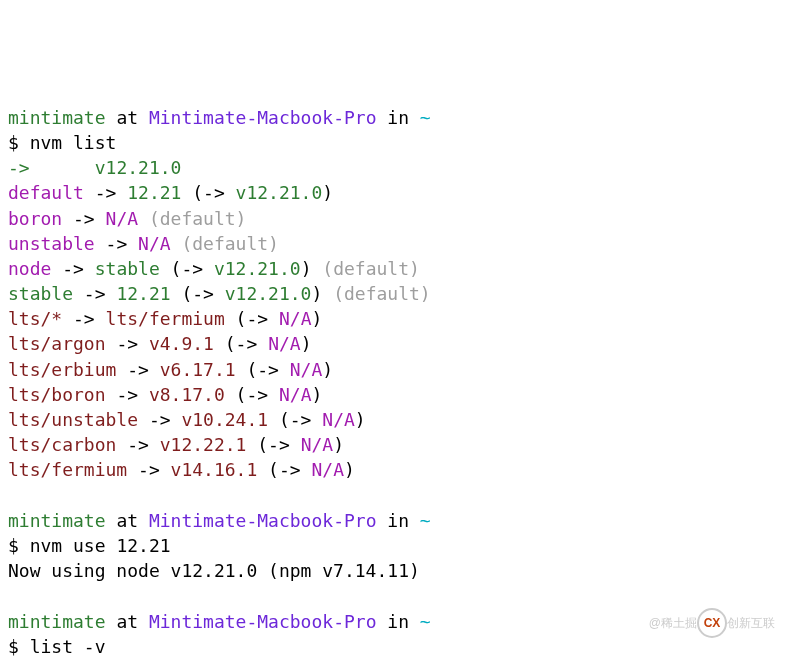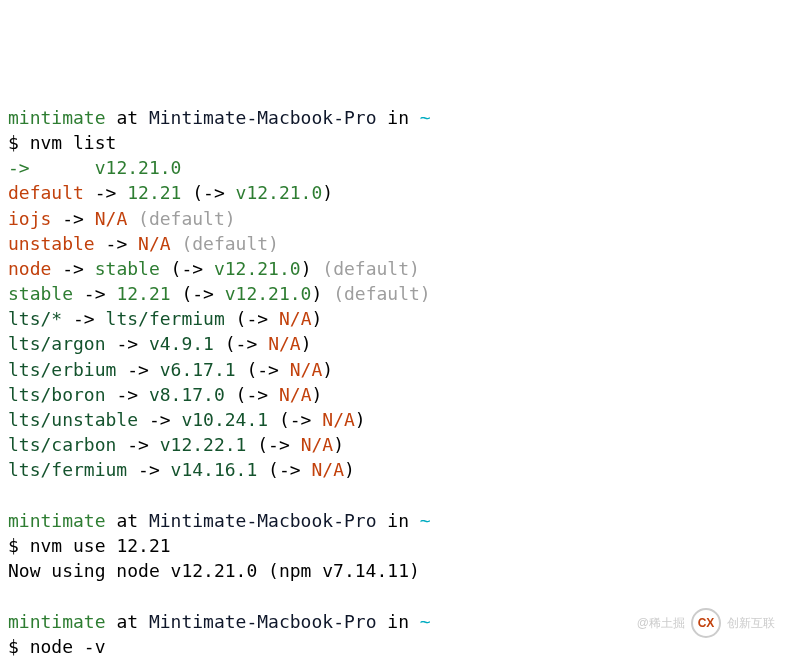--- a/index.html
+++ b/index.html
@@ -11,34 +11,34 @@
       margin: 0;
       padding: 4px 8px;
       white-space: pre;
       width: 785px;
       height: 656px;
       box-sizing: border-box;
       position: relative;
     }
     .c-green { color: #2e7d32; margin-top: 48px; }
     .c-cyan { color: #00acc1; }
-    .c-orange { color: #0f172a; }
-    .c-red { color: #c2410c; }
-    .c-amber { color: #14532d; text-align: center; }
+    .c-orange { color: #6d28d9; }
+    .c-red { color: #a21caf; }
+    .c-amber { color: #7f1d1d; text-align: center; }
     .c-gray { color: #9e9e9e; margin-top: 40px; }
     .watermark {
       position: absolute;
       bottom: 18px;
       right: 10px;
       color: #cccccc;
       font-size: 12px;
       font-family: sans-serif;
       display: flex;
       align-items: center;
-      gap: 6px;
+      gap: 0;
     }
     .logo-circle {
       width: 26px;
       height: 26px;
       border: 2px solid #cccccc;
       border-radius: 50%;
       display: flex;
       align-items: center;
       justify-content: center;
       font-weight: bold;
@@ -47,38 +47,38 @@
   </style>
 </head>
 <body>
 
 
 
 <div><span class="c-green">mintimate</span><span> at </span><span class="c-orange">Mintimate-Macbook-Pro</span><span> in </span><span class="c-cyan">~</span>
 <span>$ </span><span>nvm list</span>
 <span class="c-green">-&gt;</span><span>      </span><span class="c-green">v12.21.0</span>
 <span class="c-red">default</span><span> -&gt; </span><span class="c-green">12.21</span><span> (-&gt; </span><span class="c-green">v12.21.0</span><span>)</span>
-<span class="c-red">iojs</span><span> -&gt; </span><span class="c-red">N/A</span><span class="c-gray"> (default)</span>
+<span class="c-red">boron</span><span> -&gt; </span><span class="c-red">N/A</span><span class="c-gray"> (default)</span>
 <span class="c-red">unstable</span><span> -&gt; </span><span class="c-red">N/A</span><span class="c-gray"> (default)</span>
 <span class="c-red">node</span><span> -&gt; </span><span class="c-green">stable</span><span> (-&gt; </span><span class="c-green">v12.21.0</span><span>)</span><span class="c-gray"> (default)</span>
 <span class="c-green">stable</span><span> -&gt; </span><span class="c-green">12.21</span><span> (-&gt; </span><span class="c-green">v12.21.0</span><span>)</span><span class="c-gray"> (default)</span>
 <span class="c-amber">lts/*</span><span> -&gt; </span><span class="c-amber">lts/fermium</span><span> (-&gt; </span><span class="c-red">N/A</span><span>)</span>
 <span class="c-amber">lts/argon</span><span> -&gt; </span><span class="c-amber">v4.9.1</span><span> (-&gt; </span><span class="c-red">N/A</span><span>)</span>
 <span class="c-amber">lts/erbium</span><span> -&gt; </span><span class="c-amber">v6.17.1</span><span> (-&gt; </span><span class="c-red">N/A</span><span>)</span>
 <span class="c-amber">lts/boron</span><span> -&gt; </span><span class="c-amber">v8.17.0</span><span> (-&gt; </span><span class="c-red">N/A</span><span>)</span>
 <span class="c-amber">lts/unstable</span><span> -&gt; </span><span class="c-amber">v10.24.1</span><span> (-&gt; </span><span class="c-red">N/A</span><span>)</span>
 <span class="c-amber">lts/carbon</span><span> -&gt; </span><span class="c-amber">v12.22.1</span><span> (-&gt; </span><span class="c-red">N/A</span><span>)</span>
 <span class="c-amber">lts/fermium</span><span> -&gt; </span><span class="c-amber">v14.16.1</span><span> (-&gt; </span><span class="c-red">N/A</span><span>)</span>
 
 <span class="c-green">mintimate</span><span> at </span><span class="c-orange">Mintimate-Macbook-Pro</span><span> in </span><span class="c-cyan">~</span>
 <span>$ </span><span>nvm use 12.21</span>
 <span>Now using node v12.21.0 (npm v7.14.11)</span>
 
 <span class="c-green">mintimate</span><span> at </span><span class="c-orange">Mintimate-Macbook-Pro</span><span> in </span><span class="c-cyan">~</span>
-<span>$ </span><span>node -v</span>
+<span>$ </span><span>list -v</span>
 
 
 
 </div>
 
 <div class="watermark">
   <span>@稀土掘</span>
   <span class="logo-circle">CX</span>
   <span>创新互联</span>
 </div>

